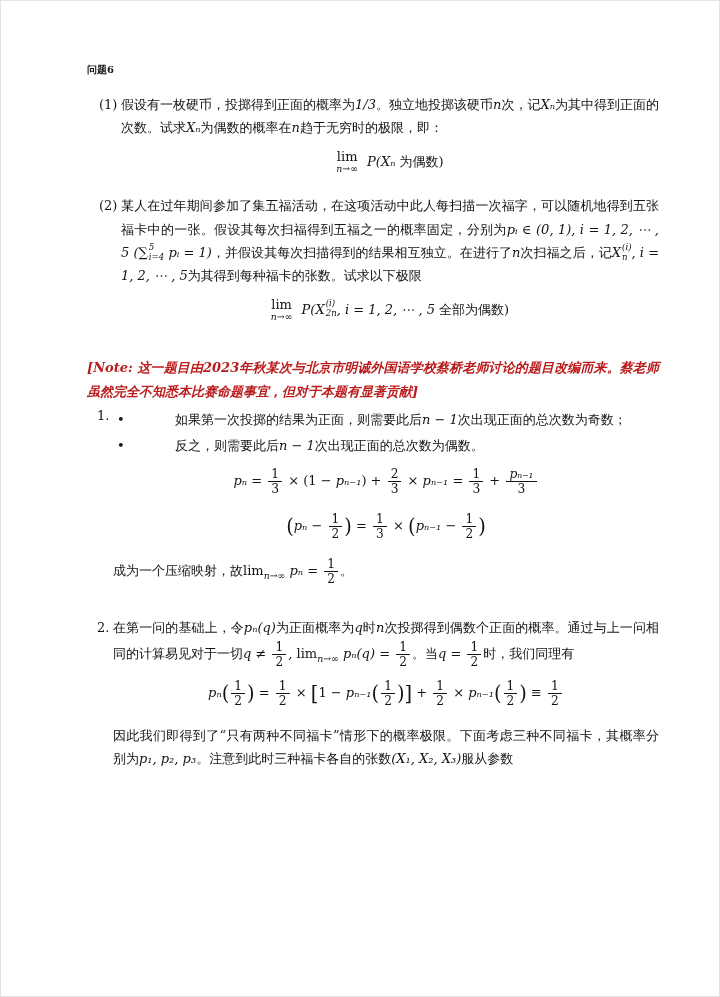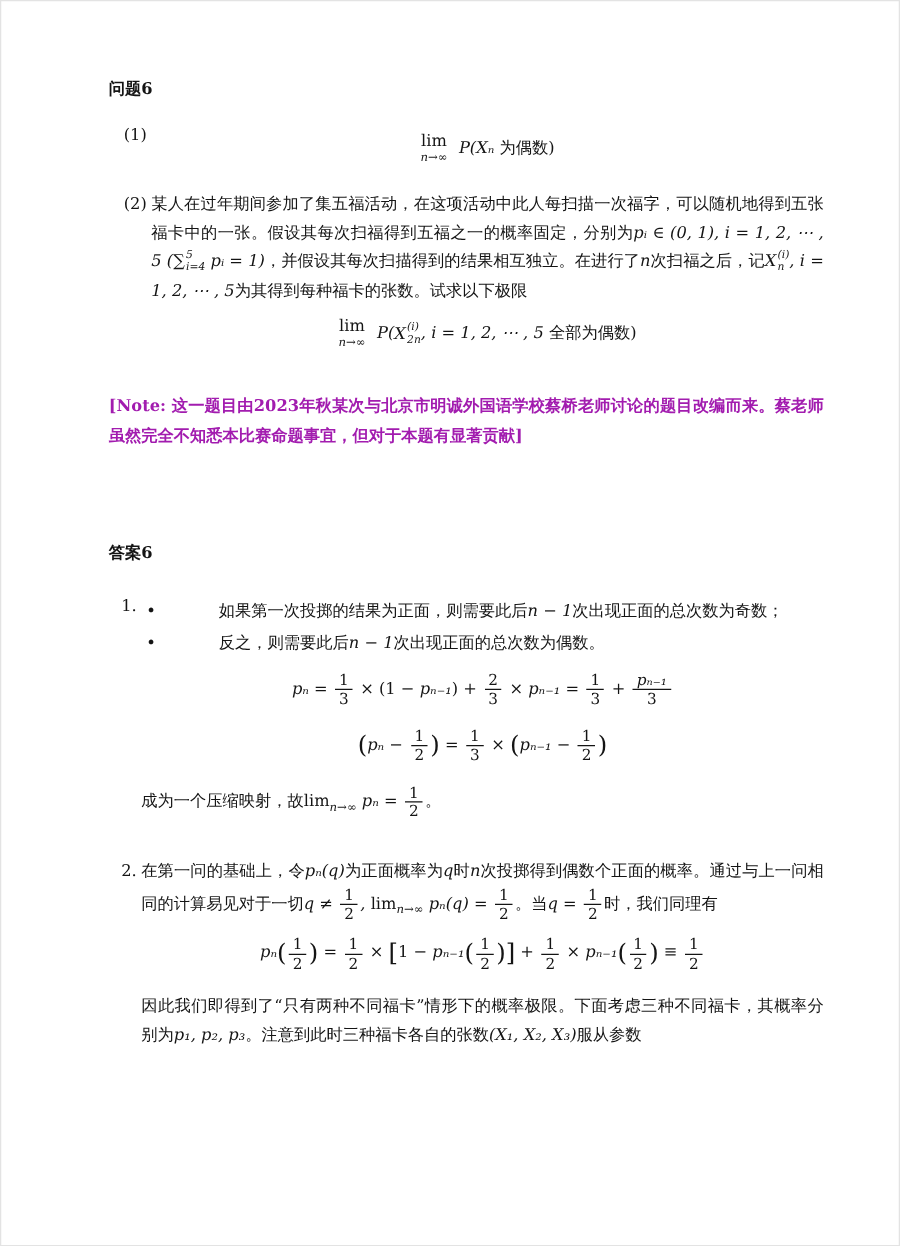--- a/index.html
+++ b/index.html
@@ -3,21 +3,21 @@
 <meta charset="utf-8">
 <style>
   html,body{margin:0;padding:0;background:#ffffff;}
   .page{
     width:720px;height:997px;box-sizing:border-box;
     margin:0 auto;background:#ffffff;border:1px solid #e3e3e3;
     padding:62px 60px 0 86px;overflow:hidden;
     font-family:"DejaVu Serif","Liberation Serif",serif;
     color:#141414;font-size:13px;line-height:1.8;
   }
-  h2.sec-heading{font-size:13px;font-weight:bold;margin:0 0 16px;line-height:1.4;}
+  h2.sec-heading{font-size:10px;font-weight:bold;margin:0 0 16px;line-height:1.4;}
   .para{margin:0;text-align:justify;}
   .enum{display:flex;margin:0 0 4px;}
   .enum-label{width:34px;flex-shrink:0;padding-left:12px;box-sizing:border-box;}
   .enum-body{flex:1;min-width:0;}
   .alist .enum-label{width:26px;padding-left:10px;}
   .displayeq{text-align:center;margin:10px 0 16px;line-height:1.5;}
   .math{font-family:"DejaVu Serif","Liberation Serif",serif;font-style:italic;}
   .rm{font-style:normal;}
   .frac{display:inline-block;vertical-align:middle;text-align:center;line-height:1.15;font-size:0.94em;margin:0 2px;}
   .frac .num{display:block;border-bottom:1px solid currentColor;padding:0 3px;}
@@ -42,20 +42,21 @@
 <body>
 
 <div class="page">
 
   <section class="problem-section">
     <h2 class="sec-heading">问题6</h2>
 
     <div class="enum">
       <span class="enum-label">(1)</span>
       <div class="enum-body">
+        <p class="para">假设有一枚硬币，投掷得到正面的概率为<span class="math">1/3</span>。独立地投掷该硬币<span class="math">n</span>次，记<span class="math">Xₙ</span>为其中得到正面的次数。试求<span class="math">Xₙ</span>为偶数的概率在<span class="math">n</span>趋于无穷时的极限，即：</p>
         <div class="displayeq"><span class="lim">
               <span class="limtop">lim</span>
               <span class="limsub">n→∞</span>
             </span> <span class="math">P(Xₙ</span> 为偶数)</div>
       </div>
     </div>
 
     <div class="enum">
       <span class="enum-label">(2)</span>
       <div class="enum-body">
@@ -78,25 +79,24 @@
             </span> <span class="math">P(</span><span class="ssw">
               <span class="math">X</span>
               <span class="ss">
                 <span class="ss-sup math">(i)</span>
                 <span class="ss-sub math">2n</span>
               </span>
             </span><span class="math">, i = 1, 2, ⋯ , 5</span> 全部为偶数)</div>
       </div>
     </div>
 
-    <p class="note" style="color: #a21caf;">[Note: 这一题目由2023年秋某次与北京市明诚外国语学校蔡桥老师讨论的题目改编而来。蔡老师虽然完全不知悉本比赛命题事宜，但对于本题有显著贡献]</p>
+    <p class="note" style="color: #b91c1c; font-style: italic;">[Note: 这一题目由2023年秋某次与北京市明诚外国语学校蔡桥老师讨论的题目改编而来。蔡老师虽然完全不知悉本比赛命题事宜，但对于本题有显著贡献]</p>
   </section>
 
   <section class="answer-section">
-    <h2 class="sec-heading">答案6</h2>
 
     <div class="enum alist">
       <span class="enum-label">1.</span>
       <div class="enum-body">
 
         <div class="bullets">
           <div class="bullet">
             <span class="bullet-marker">•</span>
             <span class="bullet-body">如果第一次投掷的结果为正面，则需要此后<span class="math">n − 1</span>次出现正面的总次数为奇数；</span>
           </div>

